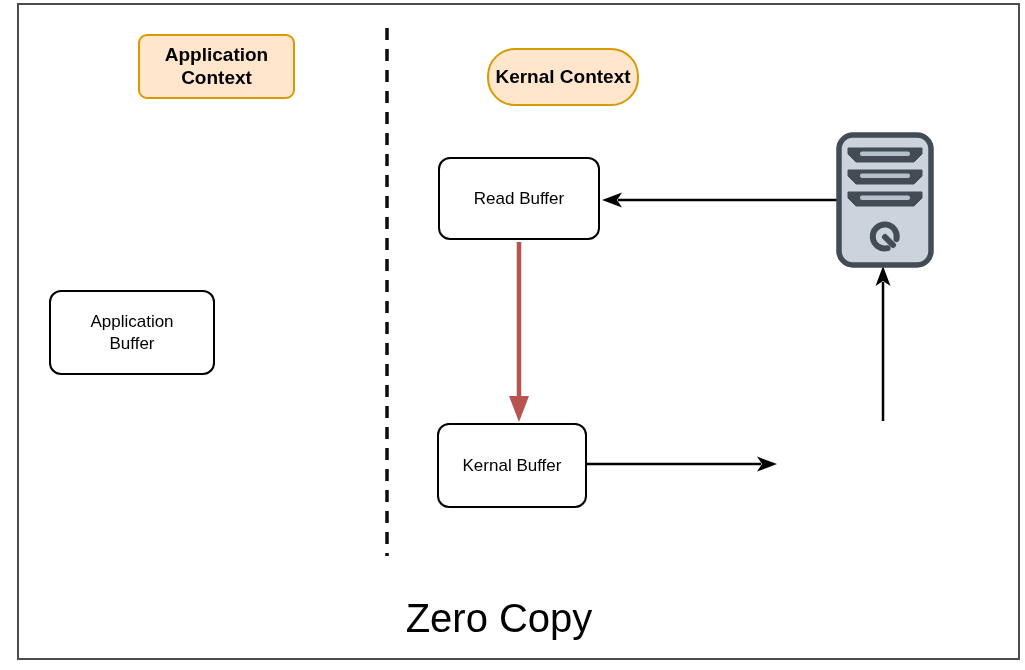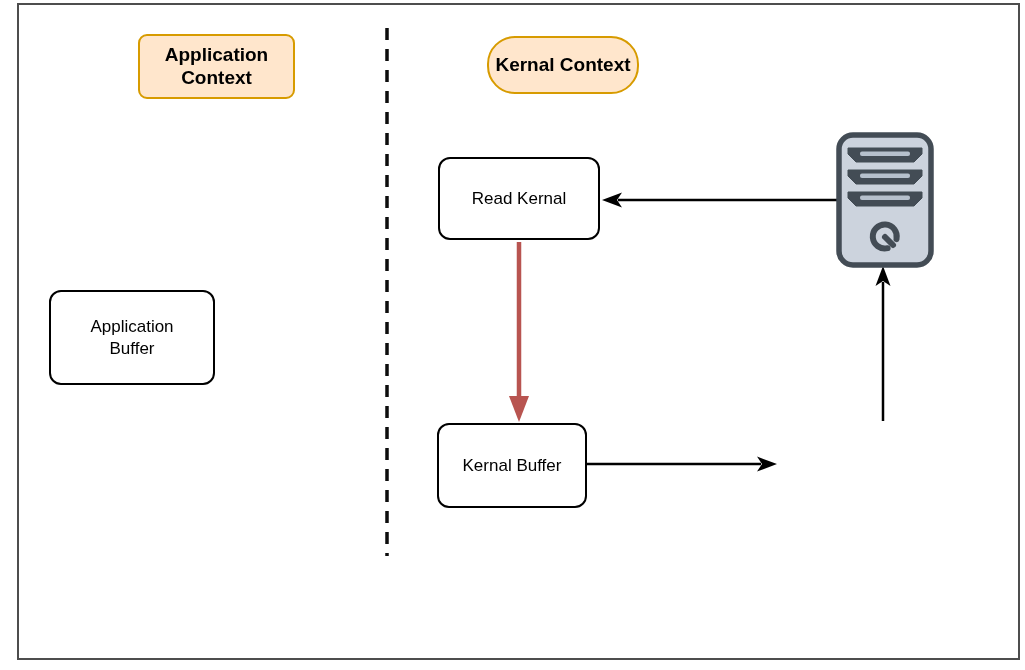--- a/index.html
+++ b/index.html
@@ -185,31 +185,32 @@
         <path class="power-ring" d="M48.6,113.2 A12,12 0 1 1 57.5,104.1"></path>
         <line class="power-stub" x1="46" y1="102" x2="54" y2="110"></line>
       </g>
     </g>
   </svg>
 
   <div class="context-badge" style="left:138px; top:34px; width:157px; height:65px;">
     <span class="context-label wrap-narrow">Application Context</span>
   </div>
 
-  <div class="context-badge" style="left:487px; top:36px; width:152px; height:58px;border-radius:28px;">
+  <div class="context-badge" style="left:487px; top:48px; width:152px; height:58px;border-radius:28px;">
     <span class="context-label">Kernal Context</span>
   </div>
 
-  <div class="node" style="left:49px; top:290px; width:166px; height:95px;">
+  <div class="node" style="left:49px; top:290px; width:166px; height:85px;">
     <span class="node-label wrap-narrow">Application Buffer</span>
   </div>
 
   <div class="node" style="left:438px; top:157px; width:162px; height:83px;">
-    <span class="node-label">Read Kernal</span>
+    <span class="node-label">Read Buffer</span>
   </div>
 
   <div class="node" style="left:437px; top:423px; width:150px; height:85px;">
     <span class="node-label">Kernal Buffer</span>
   </div>
 
 
+  <div class="diagram-title">Zero Copy</div>
 
 </div>
 
 </body></html>

